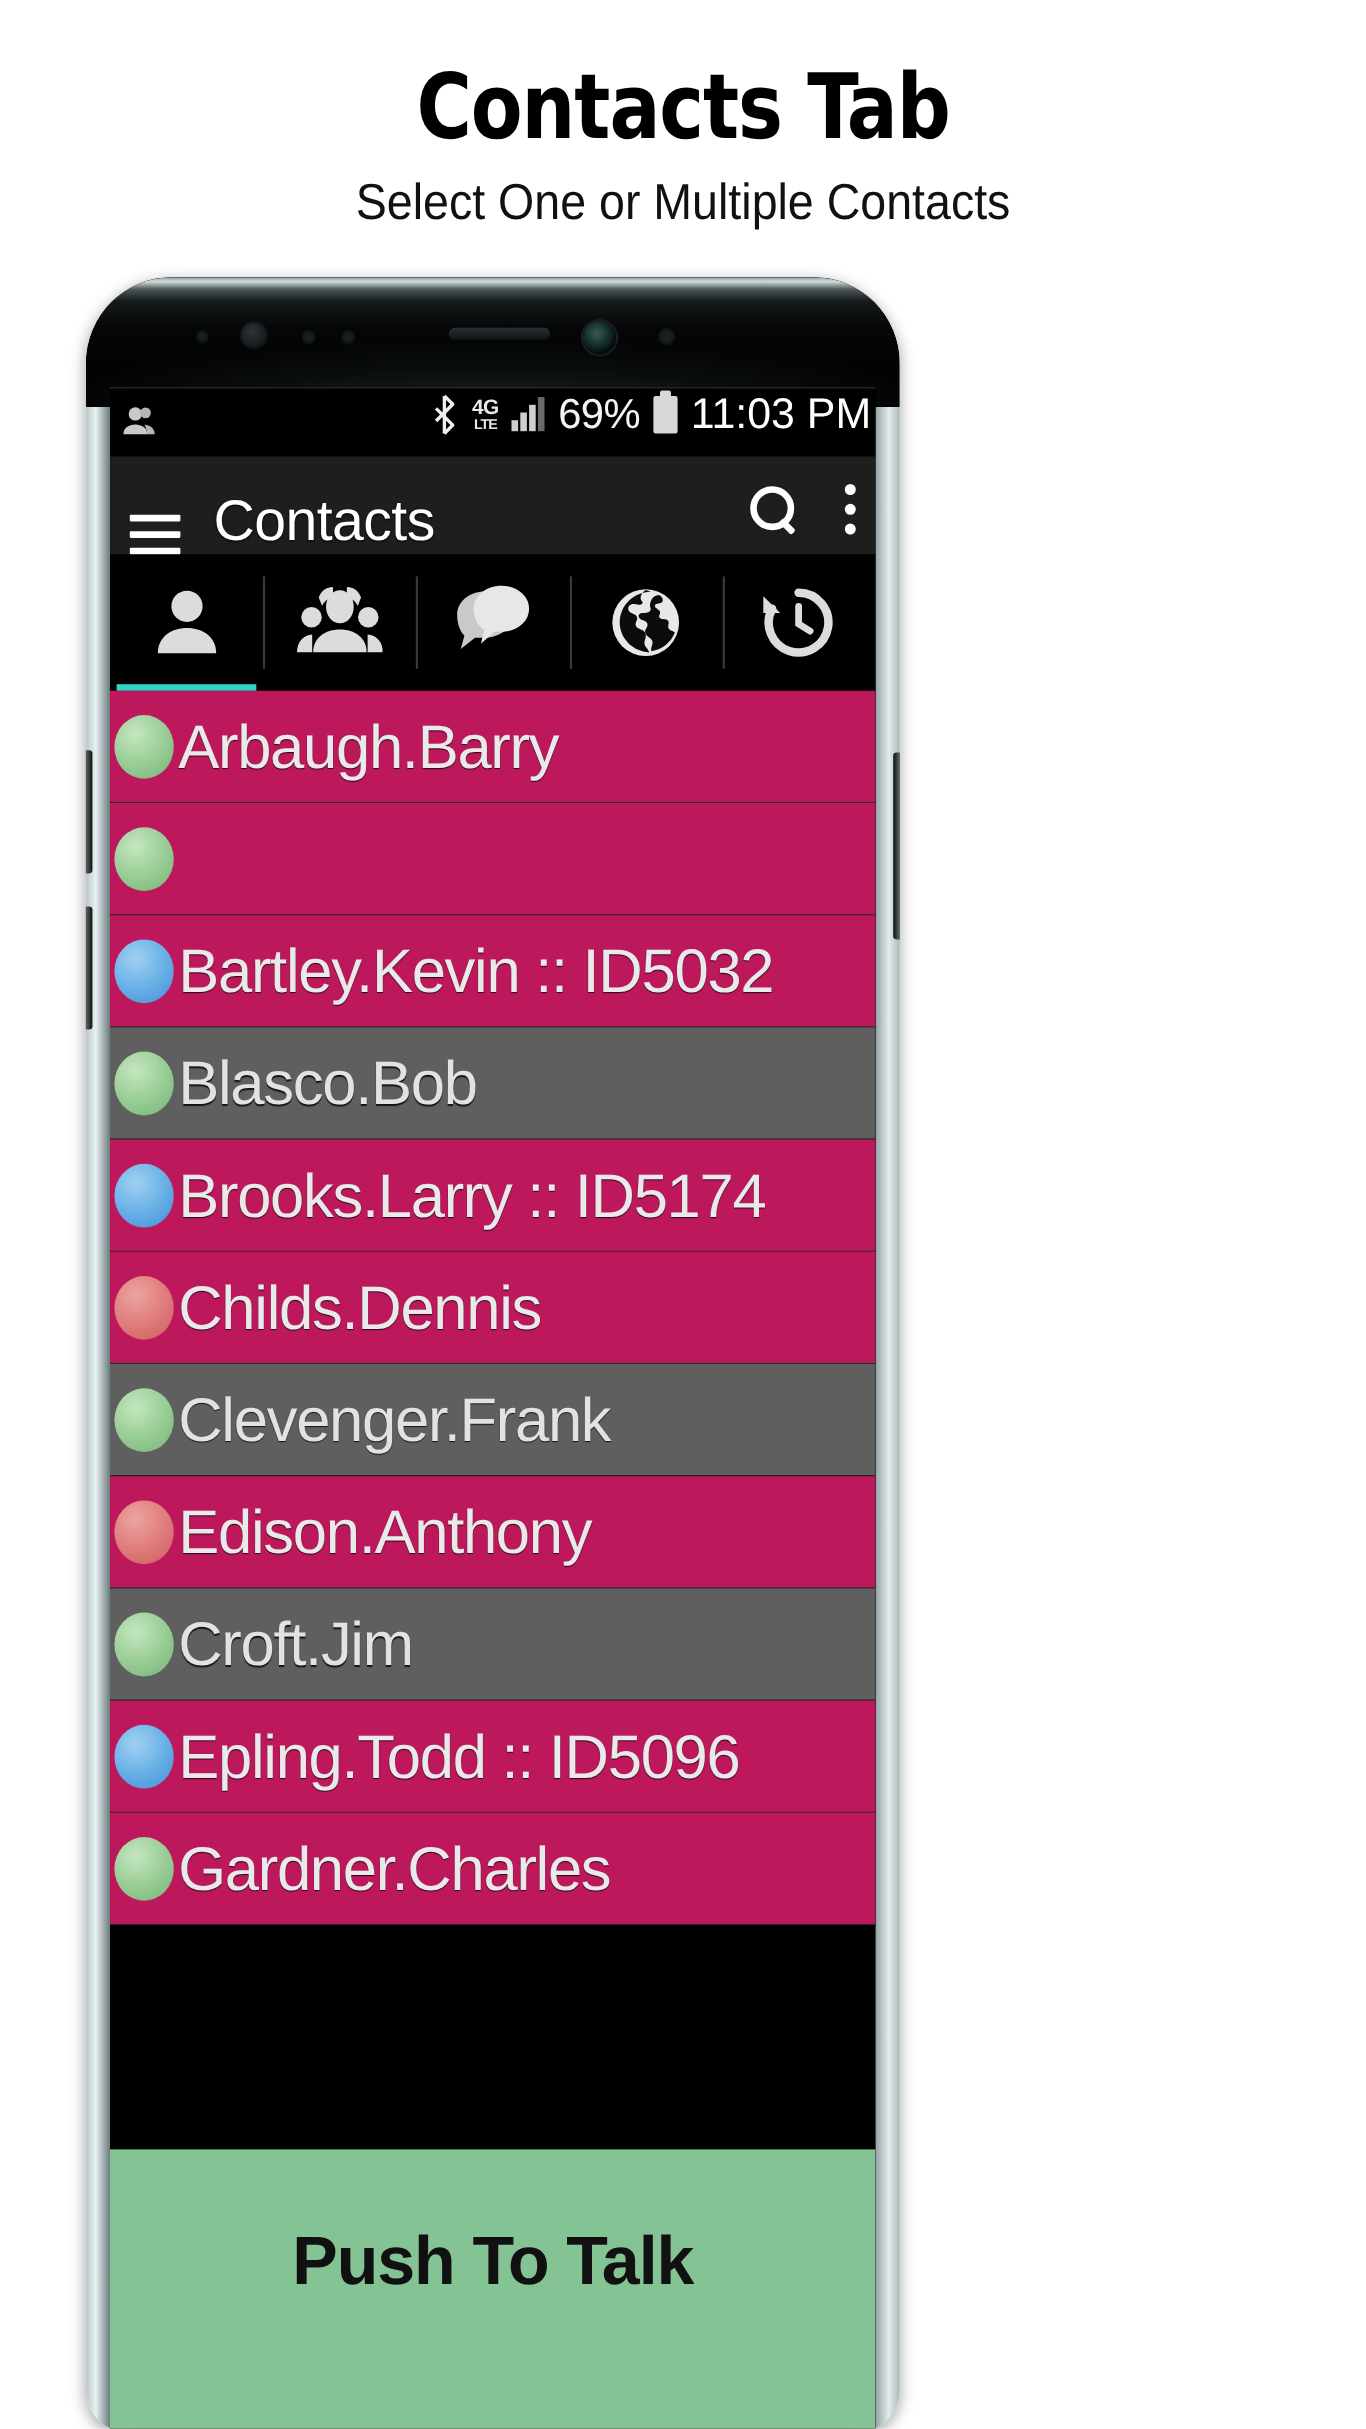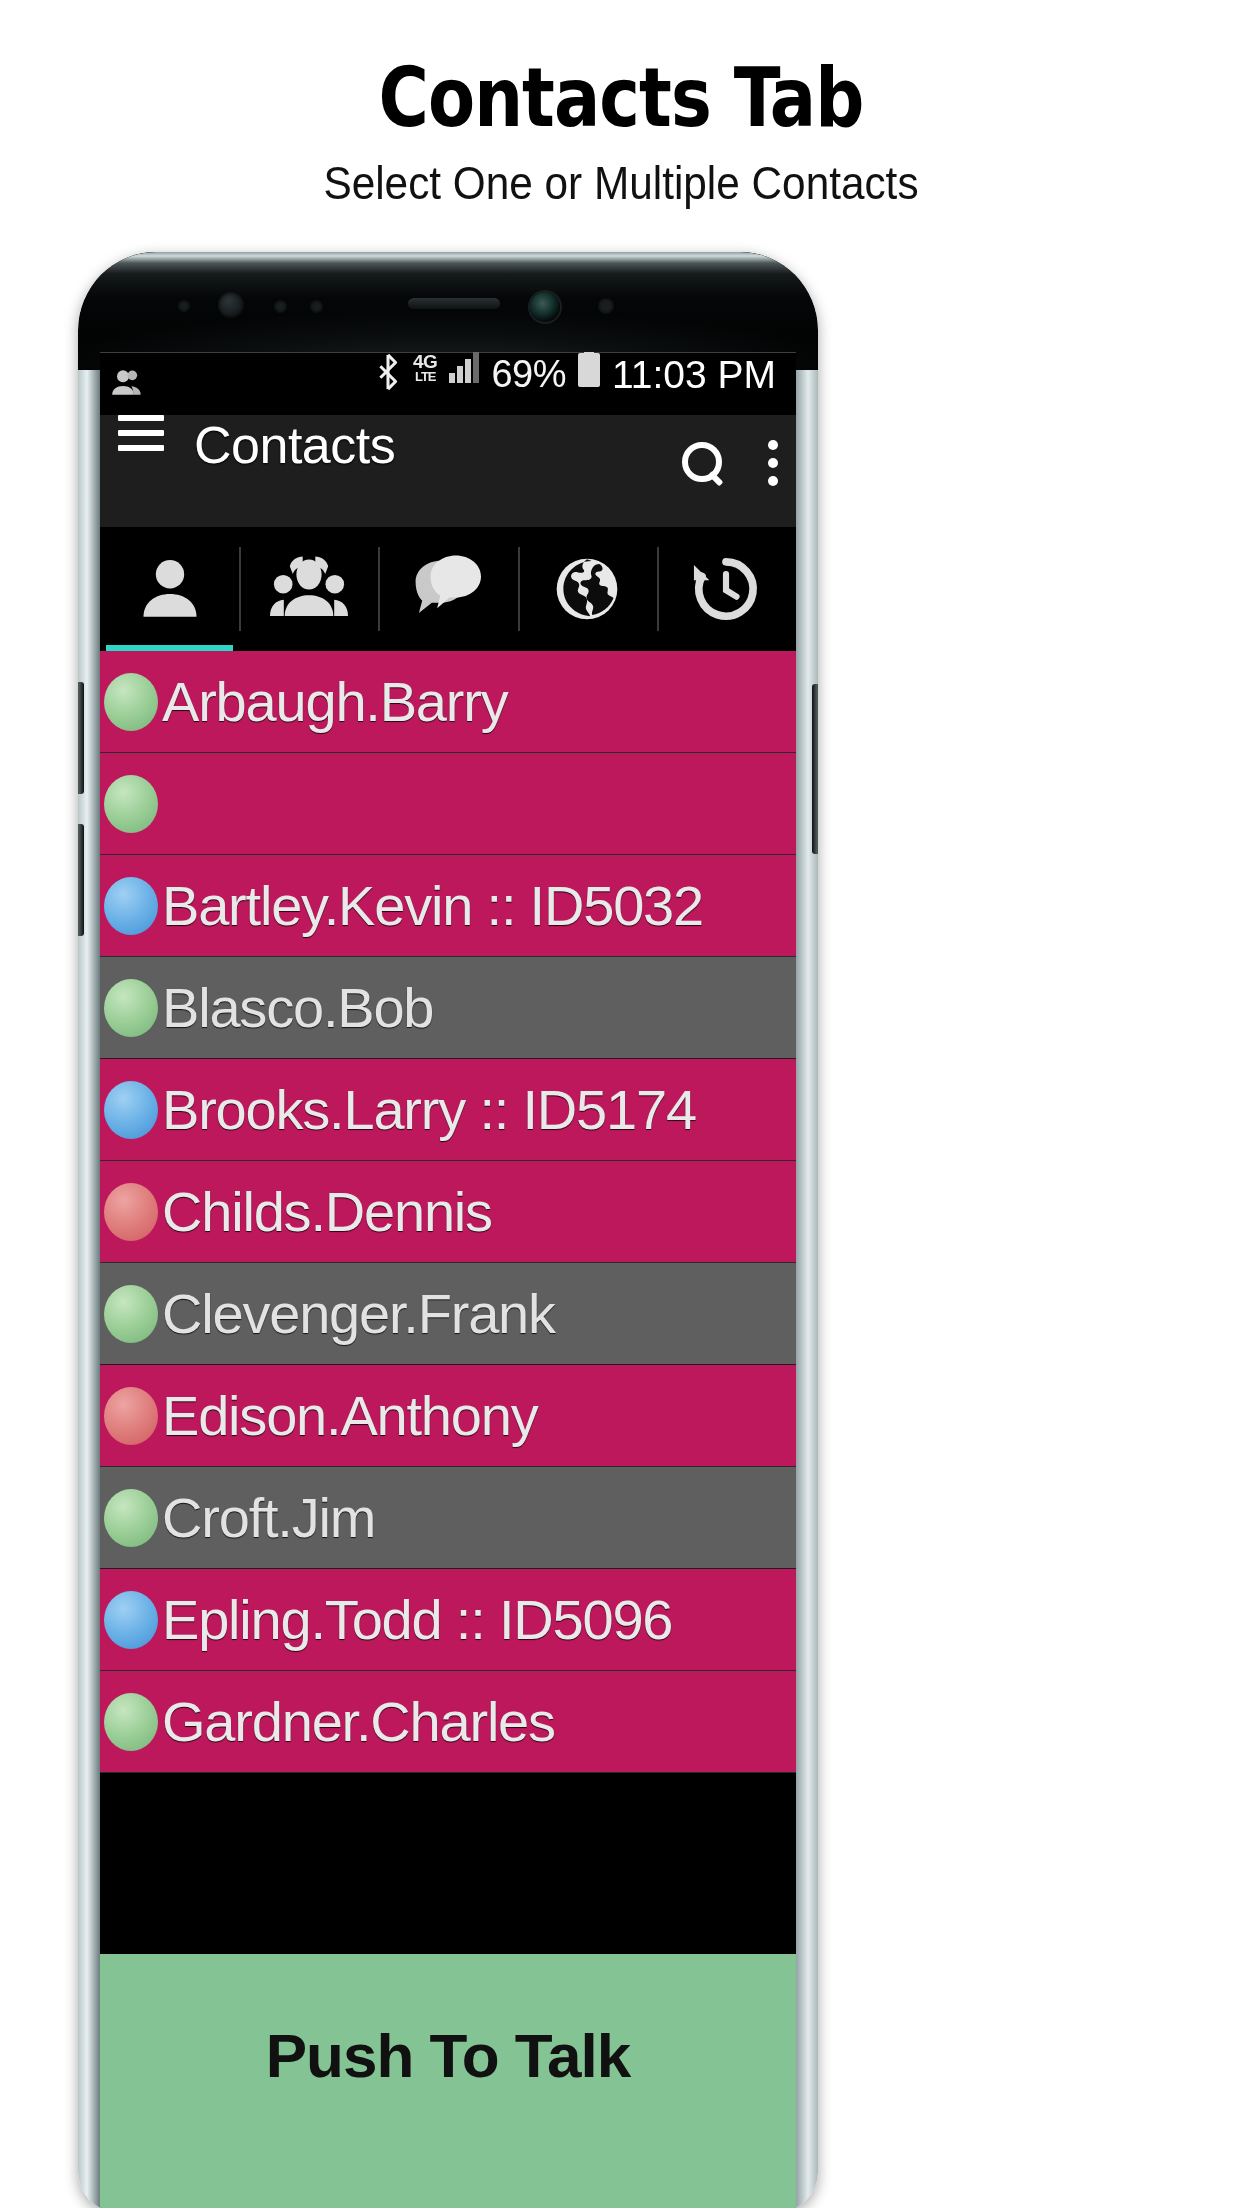--- a/index.html
+++ b/index.html
@@ -64,21 +64,21 @@
   }
 
   
   .statusbar{
     position:relative;height:62px;width:100%;background:#000;
     display:flex;align-items:center;
     border-top:1px solid #3a3f40;
   }
   .sb-left{position:absolute;left:8px;top:10px;display:flex;align-items:center;gap:6px;}
   .sb-right{
-    position:absolute;right:20px;top:0;height:48px;display:flex;align-items:flex-start;gap:12px;
+    position:absolute;right:4px;top:0;height:48px;display:flex;align-items:center;gap:12px;
     color:#f2f2f2;font-size:38px;font-weight:400;letter-spacing:-.5px;
   }
   .sb-pct{font-size:38px;color:#f4f4f4;}
   .sb-time{font-size:39px;color:#fff;letter-spacing:0px;}
   .ico-4g{
     display:flex;flex-direction:column;align-items:center;color:#e8e8e8;
     font-size:19px;line-height:17px;font-weight:bold;
   }
   .ico-4g .r2{font-size:13px;line-height:13px;letter-spacing:-1px;}
   .bars{display:flex;align-items:flex-end;gap:2px;height:30px;}
@@ -86,21 +86,21 @@
   .bars i.off{background:#6a6a6a;}
   .batt{
     width:22px;height:34px;border:0;background:#d8d8d8;position:relative;border-radius:2px;
   }
   .batt:before{
     content:"";position:absolute;left:6px;top:-5px;width:10px;height:5px;background:#d8d8d8;border-radius:2px 2px 0 0;
   }
 
   
   .appbar{
-    height:112px;background:#1e1e1e;display:flex;align-items:flex-start;position:relative;
+    height:89px;background:#1e1e1e;display:flex;align-items:flex-end;position:relative;
   }
   .hamburger{margin-left:18px;width:46px;display:flex;flex-direction:column;gap:9px;cursor:pointer;}
   .hamburger span{display:block;height:6px;background:#fff;border-radius:1px;}
   .appbar-title{
     margin-left:30px;color:#fff;font-size:52px;letter-spacing:-.5px;font-weight:400;
     text-shadow:0 1px 2px #000;
   }
   .appbar-actions{position:absolute;right:18px;top:0;height:96px;display:flex;align-items:center;gap:44px;}
   .search-ic{width:42px;height:42px;position:relative;}
   .search-ic:before{

